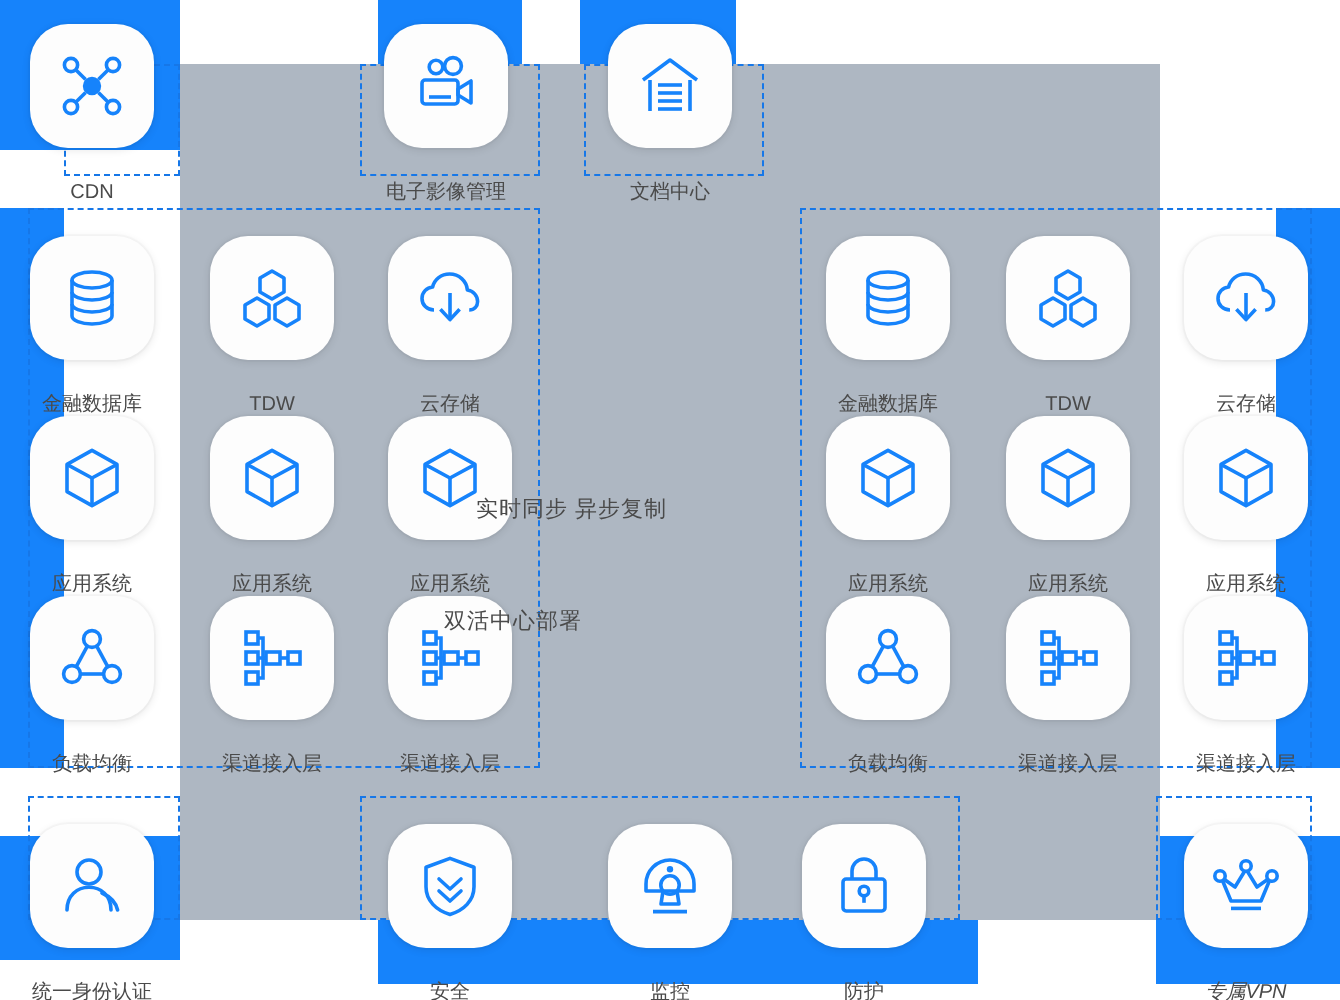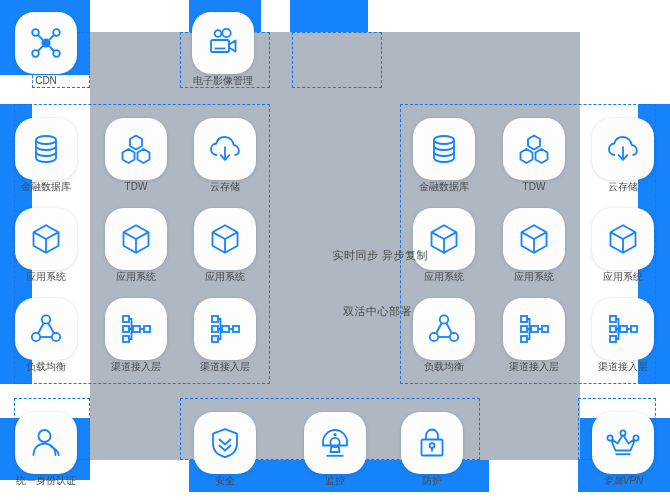--- a/index.html
+++ b/index.html
@@ -47,37 +47,37 @@
   .node .tile {
     width: 62px; height: 62px;
     background: #FDFDFD;
     border-radius: 19px;
     box-shadow: 0 1px 4px rgba(0,0,0,0.10), 0 0 0 1px rgba(0,0,0,0.02);
     display: flex; align-items: center; justify-content: center;
     margin: 0 auto;
   }
   .node .tile svg { display:block; }
   .node .label {
-    margin-top: 1px;
+    margin-top: 17px;
     font-size: 10px;
     line-height: 12px;
     color: #4A4A4A;
     white-space: nowrap;
     letter-spacing: 0px;
   }
 
   
   .center-note {
     position: absolute;
     z-index: 7;
     font-size: 11px;
     line-height: 14px;
     color: #4A4A4A;
     white-space: nowrap;
-    text-align: right;
+    text-align: left;
     letter-spacing: 0.5px;
   }
 </style>
 </head>
 <body>
 
 <div id="stage">
 
   <div class="blue-block" style="left:0px;  top:0px;   width:90px;  height:75px;"></div>
   <div class="blue-block" style="left:189px;top:0px;   width:72px;  height:44px;"></div>
@@ -125,20 +125,33 @@
         <circle cx="12" cy="7.5" r="3.4"></circle>
           <circle cx="20.5" cy="7" r="4.2"></circle>
         <rect x="5" y="14" width="18" height="12" rx="1.6"></rect>
         <path d="M23 18.5 L29.5 14.5 L29.5 25.5 L23 21.5 Z"></path>
         <line x1="8.5" y1="22.5" x2="19.5" y2="22.5"></line>
       </svg>
     </div>
     <div class="label">电子影像管理</div>
   </div>
 
+  <div class="node" style="left:304px; top:12px;">
+    <div class="tile">
+      <svg width="34" height="34" viewBox="0 0 34 34" fill="none" stroke="#1683FB" stroke-width="1.8" stroke-linejoin="round">
+        <path d="M3.5 14 L17 4 L30.5 14"></path>
+        <path d="M7 14 L7 29.5 M27 14 L27 29.5"></path>
+        <line x1="11" y1="16.5" x2="23" y2="16.5"></line>
+        <line x1="11" y1="20.5" x2="23" y2="20.5"></line>
+        <line x1="11" y1="24.5" x2="23" y2="24.5"></line>
+        <line x1="11" y1="28.5" x2="23" y2="28.5"></line>
+      </svg>
+    </div>
+    <div class="label">文档中心</div>
+  </div>
 
   <div class="node" style="left:15px; top:118px;">
     <div class="tile">
       <svg width="34" height="34" viewBox="0 0 34 34" fill="none" stroke="#1683FB" stroke-width="1.8">
         <ellipse cx="17" cy="8" rx="10" ry="4"></ellipse>
         <path d="M7 8 L7 26 C7 28.2 11.5 30 17 30 C22.5 30 27 28.2 27 26 L27 8"></path>
         <path d="M7 14 C7 16.2 11.5 18 17 18 C22.5 18 27 16.2 27 14"></path>
         <path d="M7 20 C7 22.2 11.5 24 17 24 C22.5 24 27 22.2 27 20"></path>
       </svg>
     </div>

